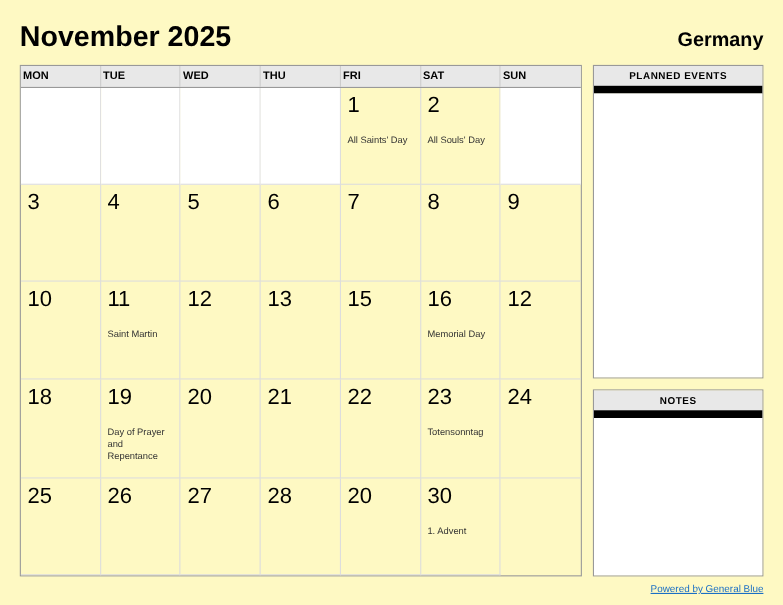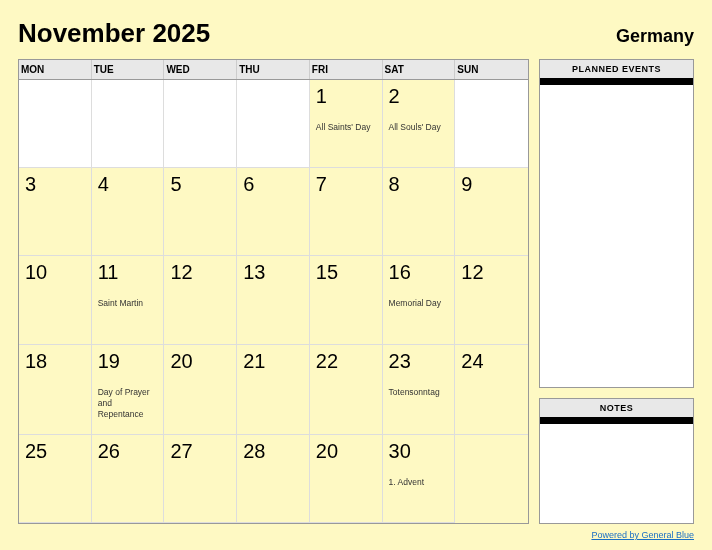--- a/index.html
+++ b/index.html
@@ -113,21 +113,21 @@
       letter-spacing: 0.5px;
     }
     .sidebar-box-content {
       flex: 1;
       background: white;
     }
     .planned-events-box {
       flex: 1;
     }
     .notes-box {
-      height: 126px;
+      height: 170px;
     }
     .footer {
       text-align: right;
       margin-top: 6px;
       font-size: 9px;
     }
     .footer a {
       color: #1a6fc4;
       text-decoration: underline;
     }

